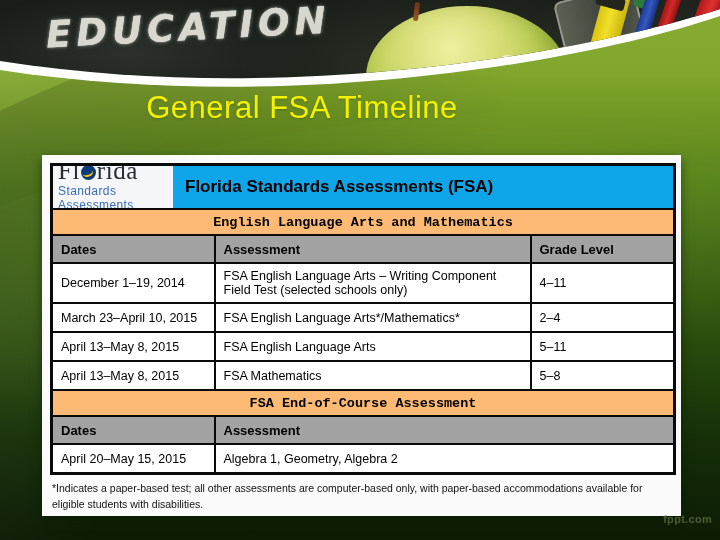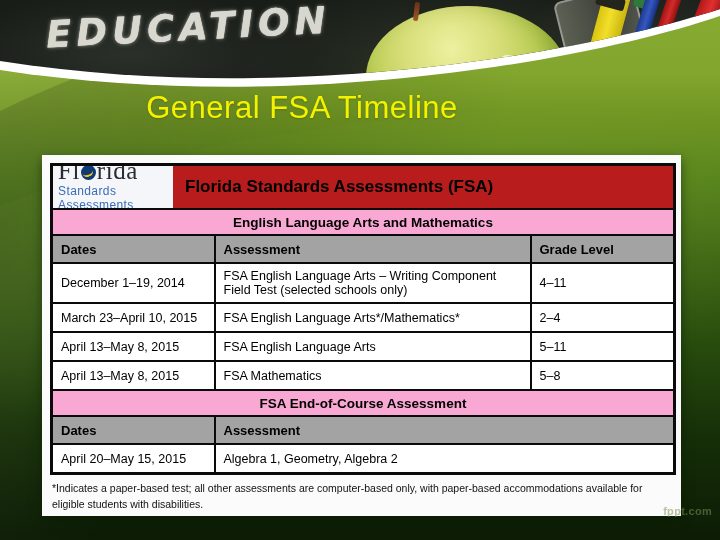--- a/index.html
+++ b/index.html
@@ -93,21 +93,21 @@
   }
   table.fsa {
     border-collapse:collapse; table-layout:fixed;
     width:623px; margin:8px 8px 0 8px; border:3px solid #0a0a0a;
   }
   table.fsa td {
     border:2px solid #0a0a0a; background:#ffffff; color:#000;
     font-size:12.5px; padding:2px 8px; text-align:left; vertical-align:middle;
     overflow:hidden;
   }
-  tr.toprow td { background:#b91c1c; padding:0; height:42px; }
+  tr.toprow td { background:#0ea5e9; padding:0; height:42px; }
   .toprow-flex { display:flex; align-items:center; height:100%; }
   .logo-box {
     width:120px; height:42px; background:#f4f6fa; flex:0 0 auto;
     display:flex; flex-direction:column; justify-content:center; padding-left:5px; box-sizing:border-box;
   }
   .logo-line1 {
     font-family:"Liberation Serif", serif; font-size:25px; line-height:24px;
     color:#2b2b33; letter-spacing:0.5px; display:flex; align-items:center;
   }
   .logo-globe {
@@ -116,31 +116,31 @@
   }
   .logo-globe::after {
     content:""; position:absolute; left:1px; top:2px; width:11px; height:8px;
     border-bottom:2.5px solid #f0c419; border-radius:50%; transform:rotate(-18deg);
   }
   .logo-sub {
     font-size:12px; color:#3a6db5; letter-spacing:0.4px; width:104px;
     border-bottom:2px solid #16356e; padding-bottom:1px; margin-top:1px;
   }
   .fsa-title { font-weight:bold; font-size:17px; padding-left:12px; color:#000; }
-  tr.band td { background:#f9a8d4; text-align:center; font-weight:bold; font-size:13.5px; height:20px; }
+  tr.band td { background:#fdba74; text-align:center; font-weight:bold; font-size:13.5px; height:20px;font-family:Liberation Mono, monospace; }
   tr.colhead td { background:#a3a3a3; font-weight:bold; font-size:13px; height:22px; }
   tr.datarow td { height:23px; }
   tr.datarow.tall td { height:34px;margin-top:20px; }
 
   .footnote {
     margin:5px 10px 0 10px; font-size:10.5px; line-height:1.55; color:#111;
   }
 
   .watermark {
-    position:absolute; right:8px; bottom:23px; font-size:11px; font-weight:bold;
+    position:absolute; right:8px; bottom:15px; font-size:11px; font-weight:bold;
     color:rgba(125,145,85,0.55); letter-spacing:0.3px;
   }
 </style>
 </head>
 <body>
 
 <div class="slide">
 
   <div class="bg-swoosh s1"></div>
   <div class="bg-swoosh s2"></div>

